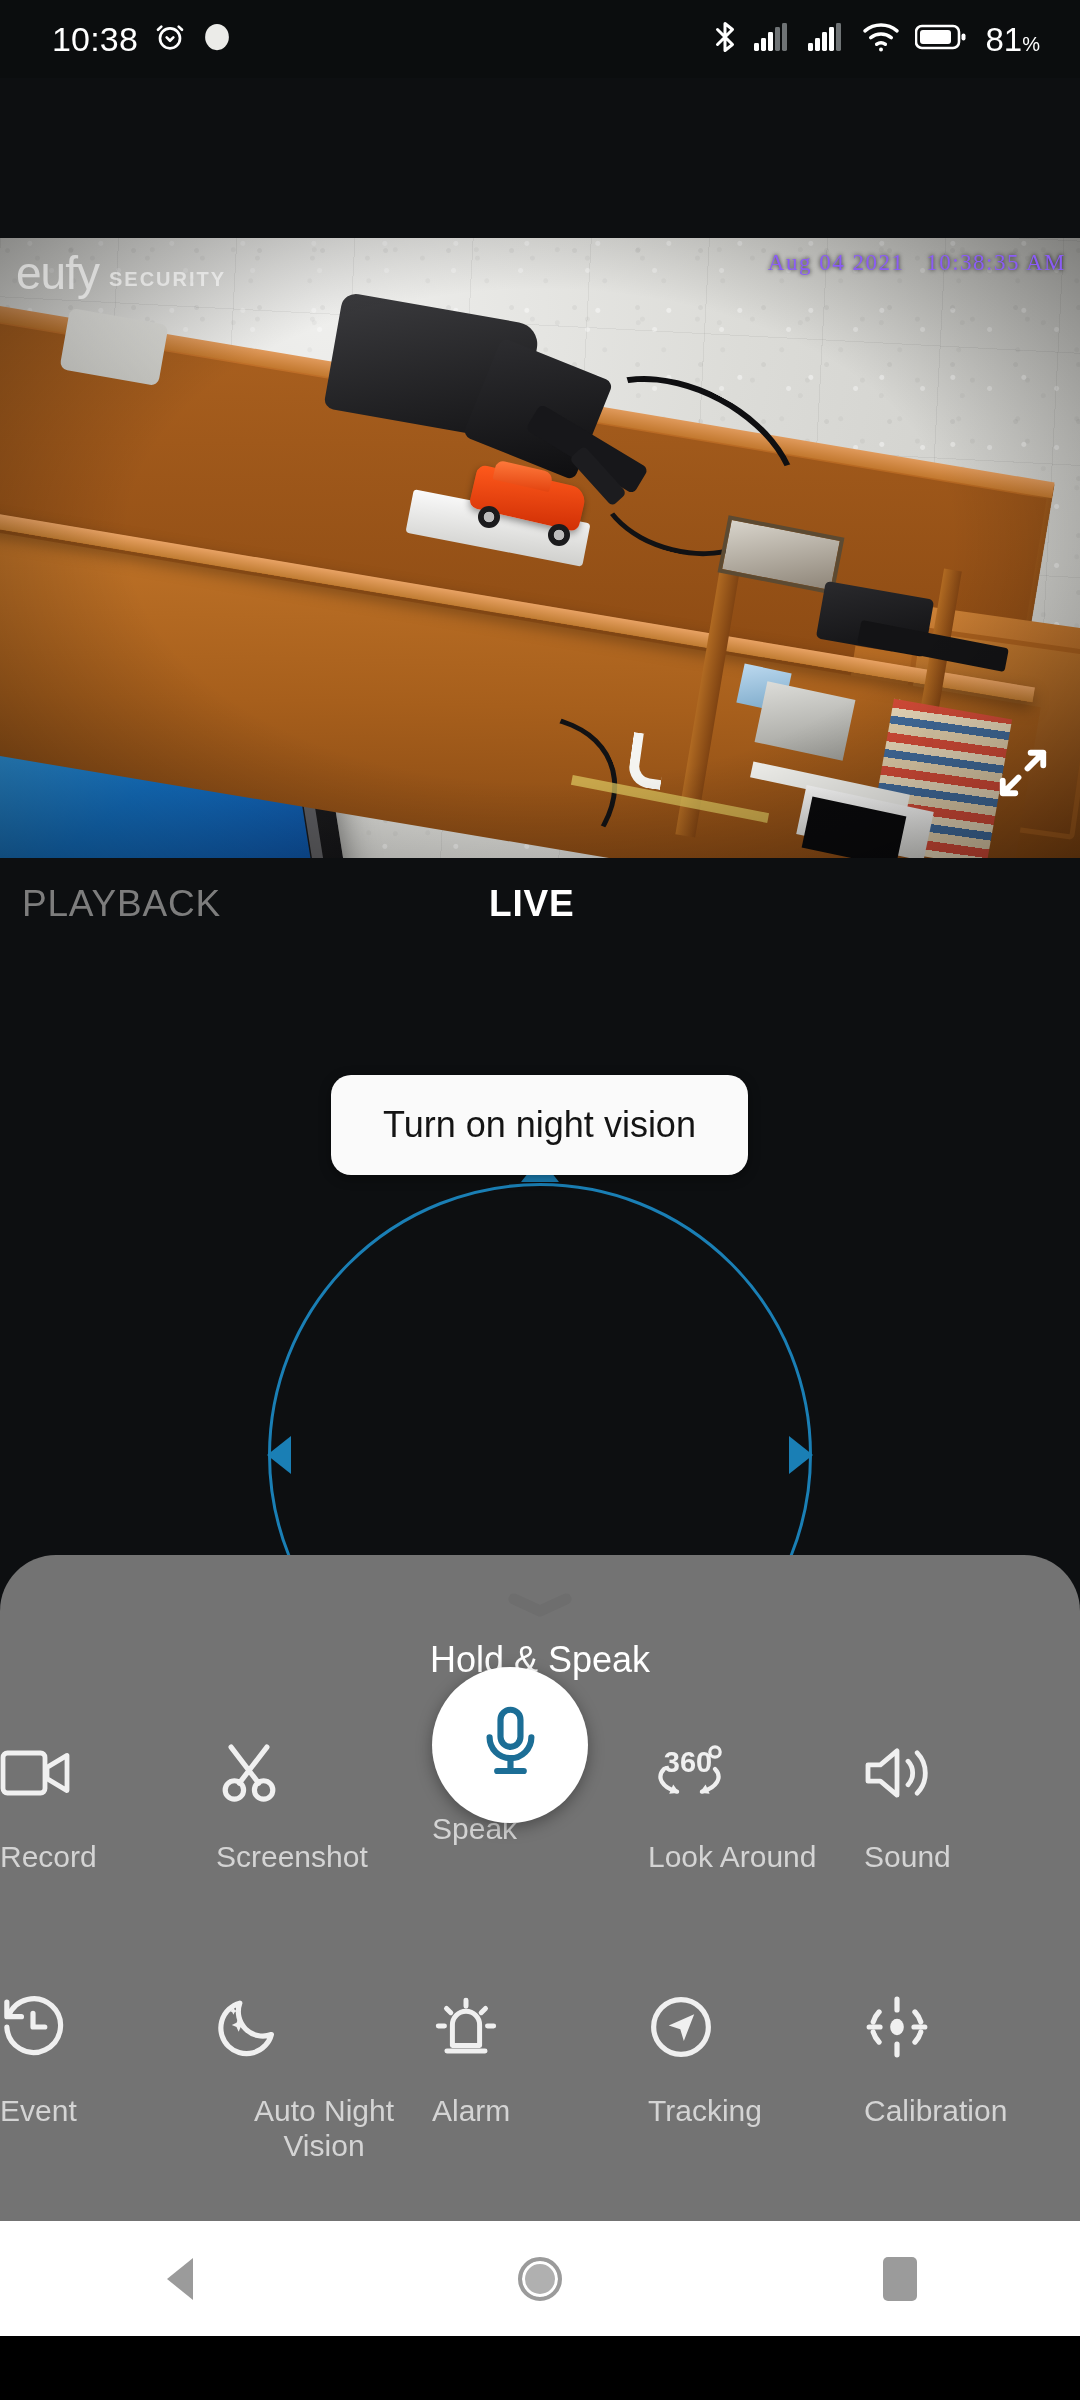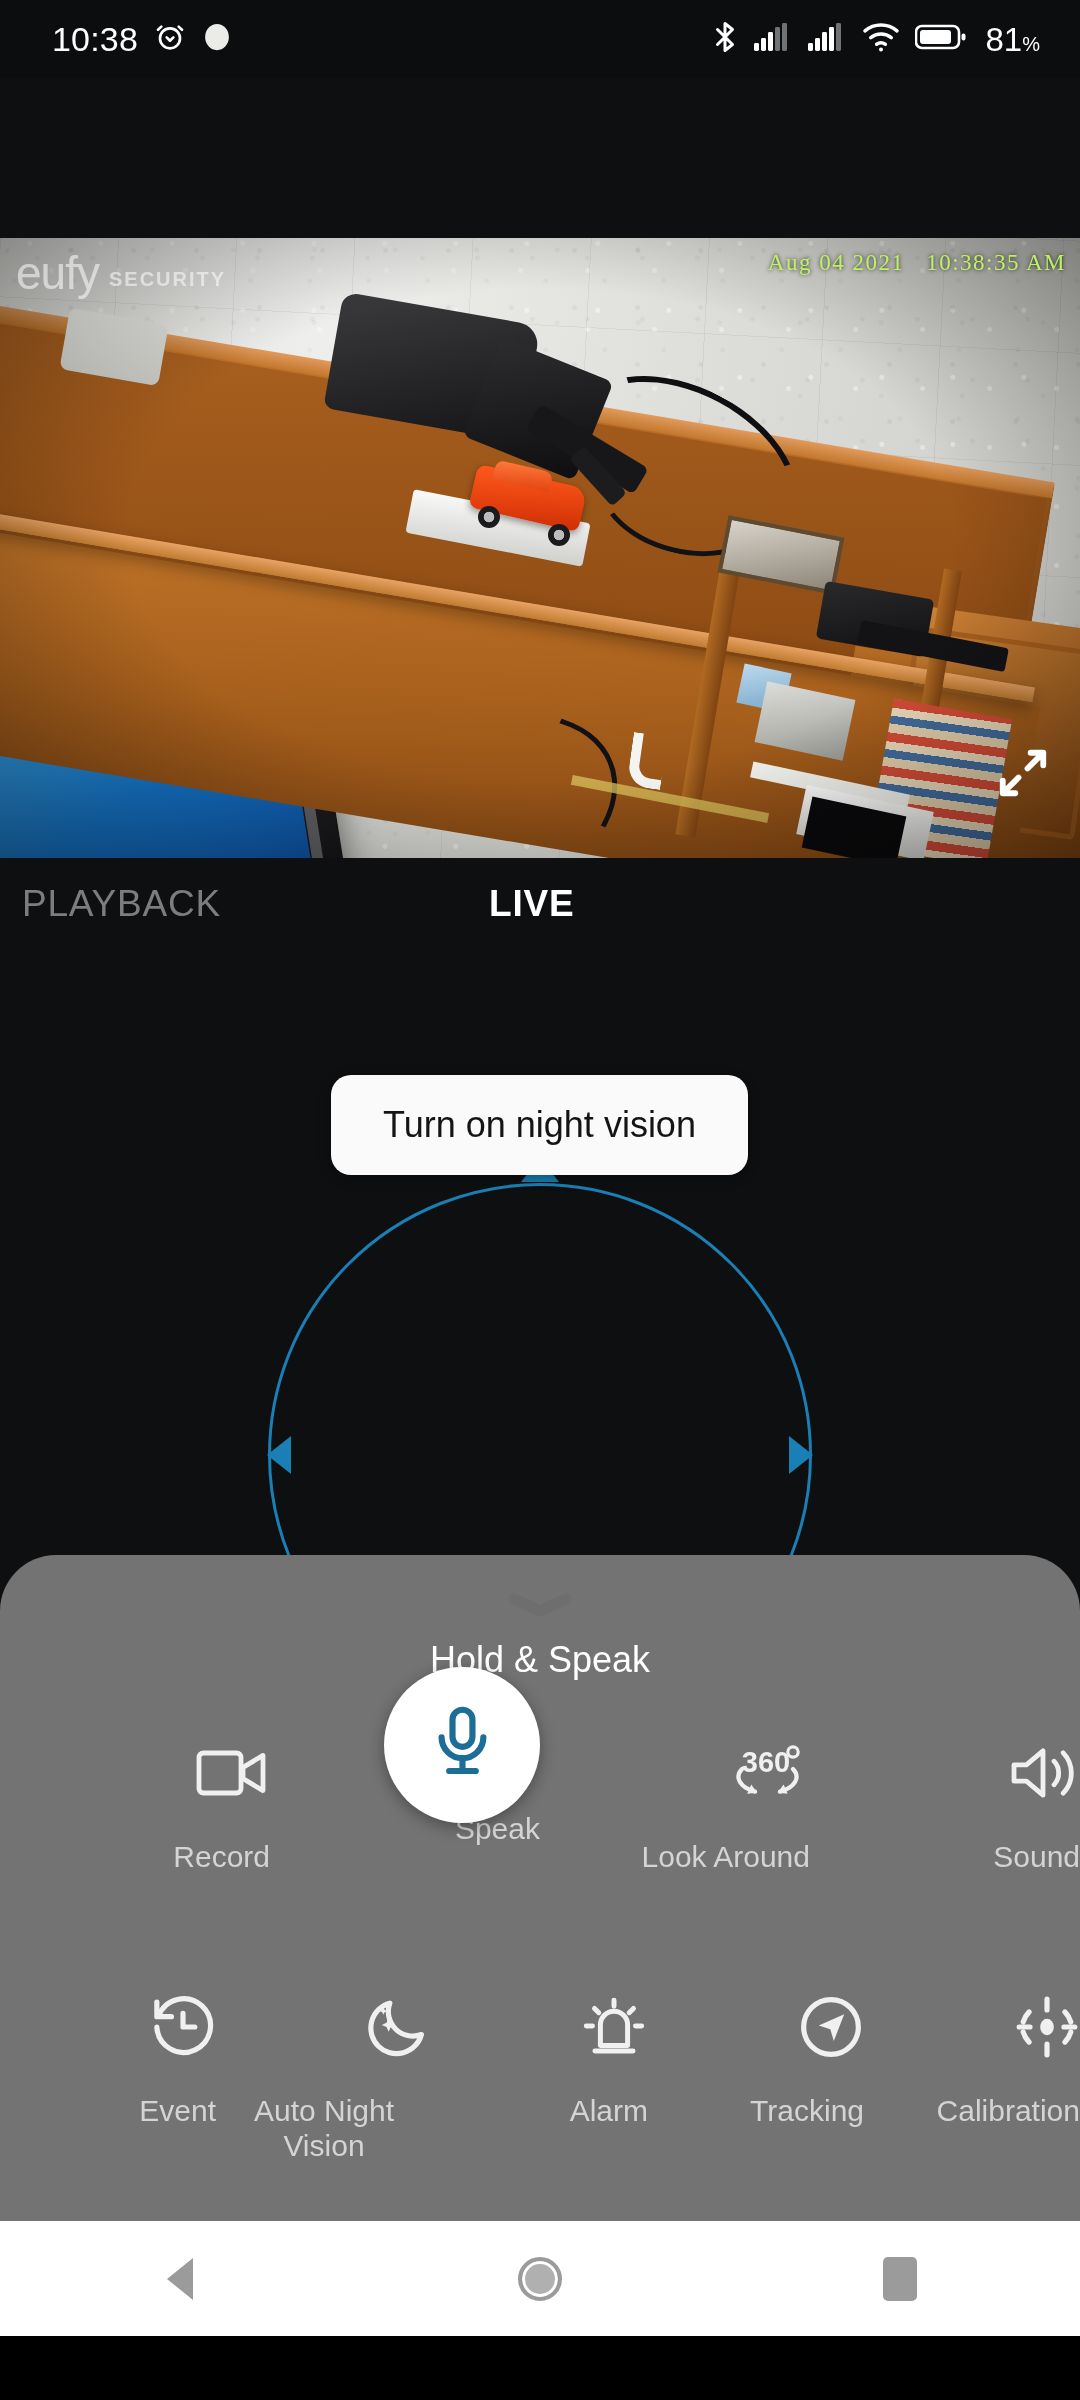--- a/index.html
+++ b/index.html
@@ -299,21 +299,21 @@
   #eufy-wm .brand{
     font-size:46px; color:#fff; font-weight:400;
     letter-spacing:-1px; line-height:1;
   }
   #eufy-wm .sub{
     font-size:20px; color:#fff; font-weight:bold;
     letter-spacing:2px; line-height:1; padding-bottom:7px;
   }
   #video-timestamp{
     position:absolute; right:14px; top:12px;
-    color:#bef264; font-size:23px;
+    color:#8b5cf6; font-size:23px;
     font-family:"Liberation Serif", serif;
     letter-spacing:1.5px;
     text-shadow:0 0 4px rgba(0,0,0,.85);
     white-space:pre;
     pointer-events:none;
   }
   #fullscreen-btn{
     position:absolute; right:22px; bottom:48px;
     width:70px; height:70px; cursor:pointer;
     display:flex; align-items:center; justify-content:center;
@@ -381,21 +381,21 @@
     text-align:center; color:#fff; font-size:36px; font-weight:400;
   }
   .ctrl-row{
     position:absolute; left:0; width:1080px;
     display:flex;
   }
   #ctrl-row-1{ top:170px; }
   #ctrl-row-2{ top:424px; }
   .ctrl{
     flex:1 1 20%;
-    display:flex; flex-direction:column; align-items:flex-end;
+    display:flex; flex-direction:column; align-items:flex-start;
     cursor:pointer;
   }
   .ctrl-icon{
     height:96px; display:flex; align-items:center; justify-content:center;
   }
   .ctrl-label{
     margin-top:18px; color:#d4d4d4; font-size:30px;
     text-align:center; line-height:1.18; font-weight:400;
   }
   #ctrl-speak .ctrl-icon{ height:96px; }
@@ -599,20 +599,30 @@
       <div class="ctrl" id="ctrl-record">
         <div class="ctrl-icon">
           <svg width="74" height="56" viewBox="0 0 37 28" fill="none" stroke="#f0f0f0" stroke-width="2.4" stroke-linejoin="round">
             <rect x="1.5" y="4" width="21" height="20" rx="2.2"></rect>
             <path d="M23.5 11.2 33.5 5.2v17.6l-10-6z" stroke-linecap="round"></path>
           </svg>
         </div>
         <div class="ctrl-label">Record</div>
       </div>
 
+      <div class="ctrl" id="ctrl-screenshot">
+        <div class="ctrl-icon">
+          <svg width="66" height="66" viewBox="0 0 28 28" fill="none" stroke="#f0f0f0" stroke-width="2.2" stroke-linecap="round">
+            <circle cx="7.8" cy="21.2" r="3.9"></circle>
+            <circle cx="20.2" cy="21.2" r="3.9"></circle>
+            <path d="M21.6 3 9.9 18.3M6.4 3l11.7 15.3"></path>
+          </svg>
+        </div>
+        <div class="ctrl-label">Screenshot</div>
+      </div>
 
       <div class="ctrl" id="ctrl-speak">
         <div class="ctrl-icon">
           <div class="speak-circle">
             <span>
               <svg width="64" height="76" viewBox="0 0 26 32" fill="none" stroke="#1c6e96" stroke-width="2.6" stroke-linecap="round" stroke-linejoin="round">
                 <rect x="9" y="2" width="8.4" height="15.6" rx="4.2"></rect>
                 <path d="M4.4 13.6a8.8 8.8 0 0 0 17.6 0"></path>
                 <path d="M13.2 22.4v5.2M7.6 27.8h11.2"></path>
               </svg>

